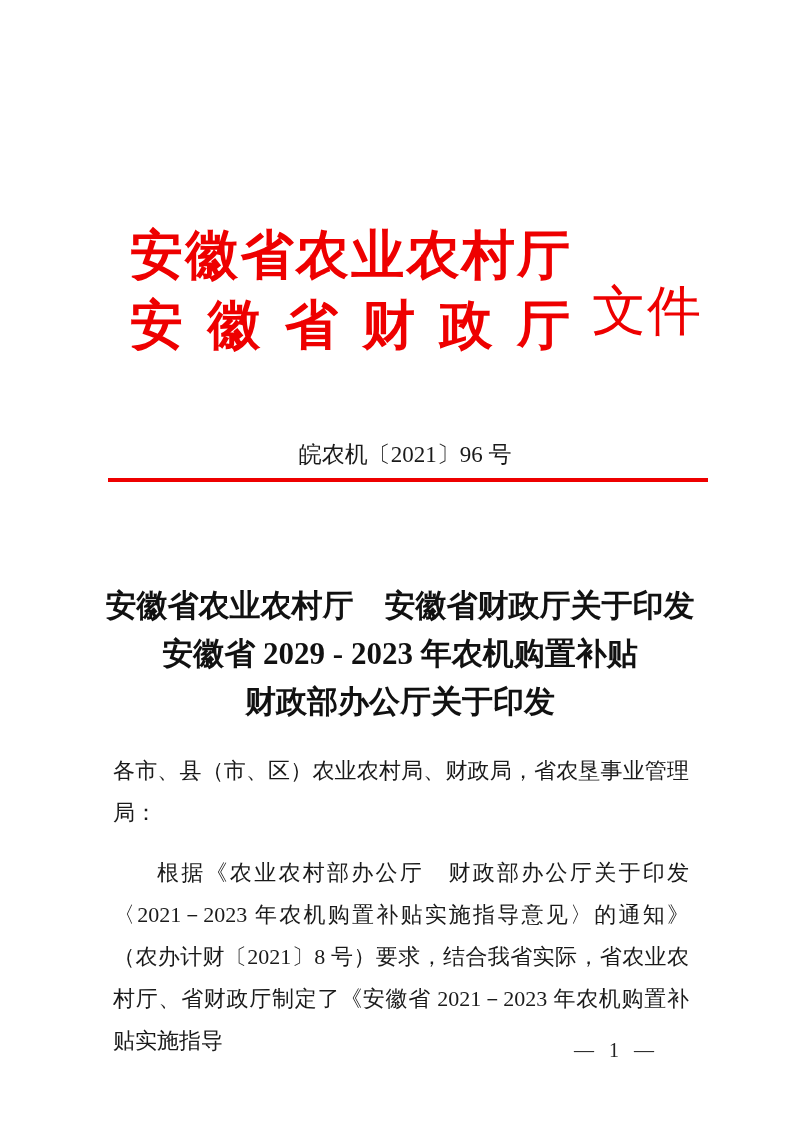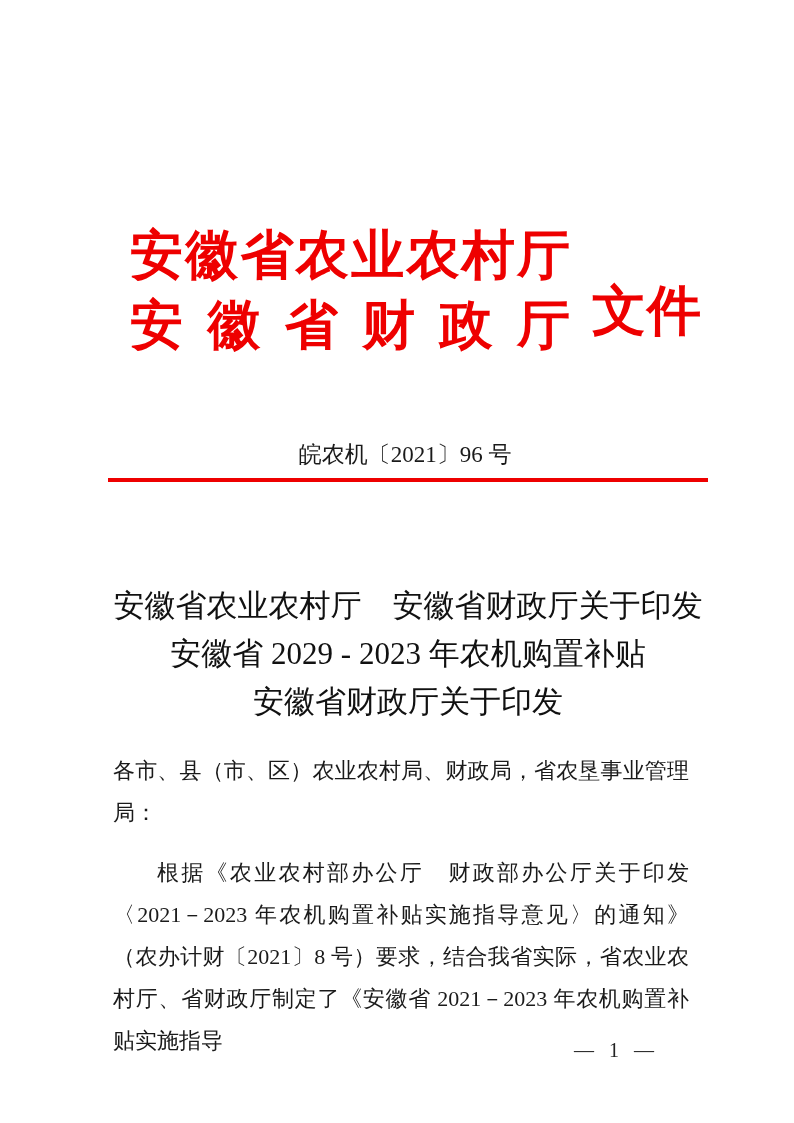--- a/index.html
+++ b/index.html
@@ -27,39 +27,39 @@
     font-family:"Liberation Sans","DejaVu Sans",sans-serif;
     font-weight:bold;
     font-size:53px;line-height:54px;
     white-space:nowrap;
   }
   .agency-line + .agency-line{margin-top:16px;}
   .doc-type{
     position:absolute;right:0;top:55px;
     color:var(--red);
     font-family:"Liberation Sans","DejaVu Sans",sans-serif;
-    font-weight:bold;
+    font-weight:normal;
     font-size:54px;line-height:54px;
     letter-spacing:1px;white-space:nowrap;
   }
 
   
   .doc-number{
     position:absolute;top:440px;left:8px;width:794px;
     text-align:center;font-size:23px;line-height:30px;color:var(--ink);
   }
   .red-rule{
     position:absolute;left:108px;top:478px;width:600px;height:4px;
     background:var(--red);
   }
 
   
   .doc-title{
-    position:absolute;top:582px;left:108px;width:600px;
-    text-align:center;font-weight:normal;color:#111;
+    position:absolute;top:582px;left:100px;width:600px;
+    text-align:center;font-weight:bold;color:#111;
     font-size:31px;line-height:48px;
   }
 
   
   .body-text{
     position:absolute;top:750px;left:113px;width:576px;
     font-size:22px;line-height:42px;
     text-align:justify;text-justify:inter-ideograph;
   }
   .body-text p{margin:0;font-family:Liberation Serif, serif;}
@@ -101,21 +101,21 @@
     <div class="doc-type">文件</div>
   </div>
 
   <div class="doc-number">皖农机〔2021〕96 号</div>
 
   <div class="red-rule"></div>
 
   <div class="doc-title">
     <div>安徽省农业农村厅　安徽省财政厅关于印发</div>
     <div>安徽省 2029 - 2023 年农机购置补贴</div>
-    <div>安徽省财政厅关于印发</div>
+    <div>财政部办公厅关于印发</div>
   </div>
 
   <div class="body-text">
     <p class="salutation">各市、县（市、区）农业农村局、财政局，省农垦事业管理局：</p>
     <p class="para">根据《农业农村部办公厅　财政部办公厅关于印发〈2021－2023 年农机购置补贴实施指导意见〉的通知》（农办计财〔2021〕8 号）要求，结合我省实际，省农业农村厅、省财政厅制定了《安徽省 2021－2023 年农机购置补贴实施指导</p>
   </div>
 
   <div class="page-number">— 1 —</div>
 
 </div>

